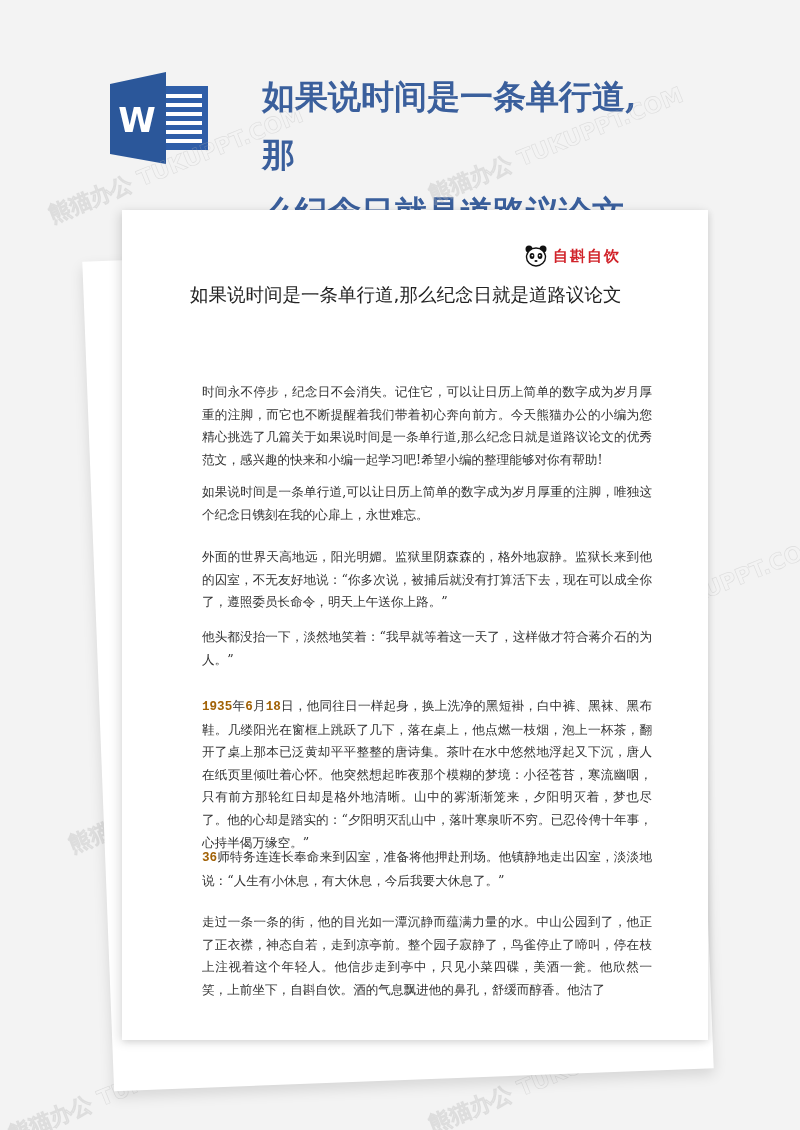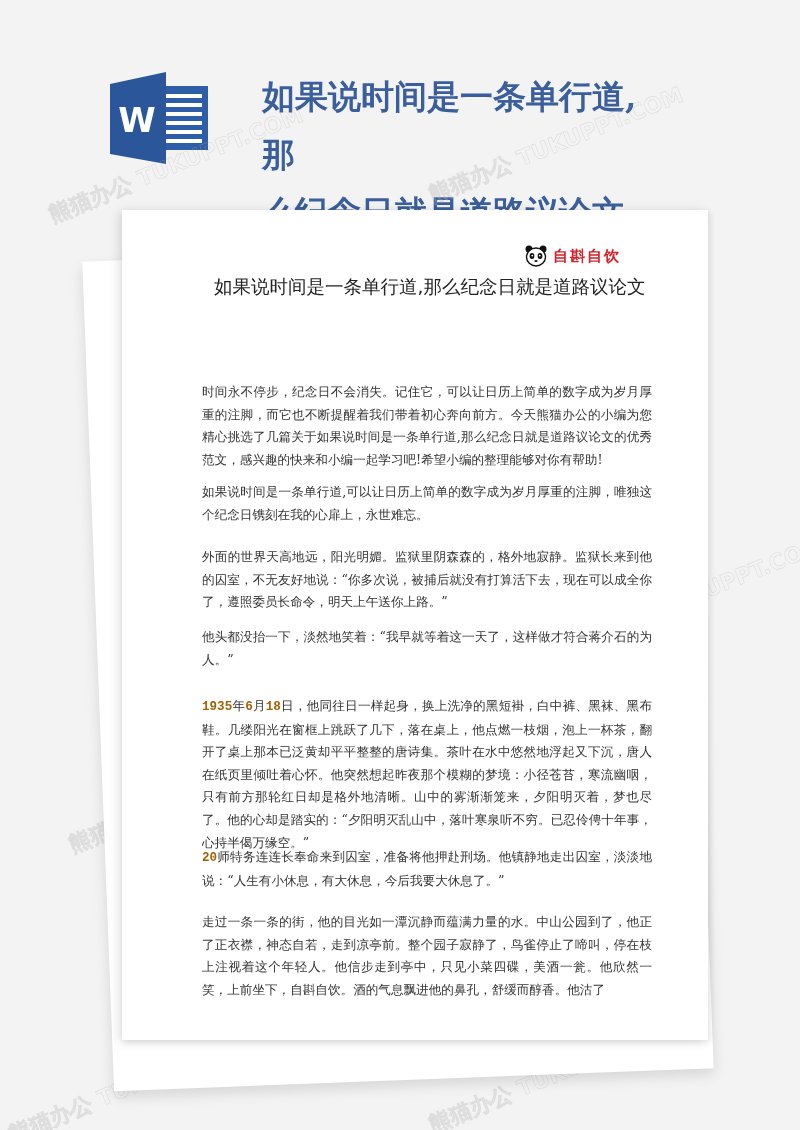--- a/index.html
+++ b/index.html
@@ -27,23 +27,23 @@
     background: #ffffff;
     box-shadow: -3px 2px 10px rgba(0,0,0,0.12), 2px 2px 6px rgba(0,0,0,0.08);
   }
   .brand { position: absolute; left: 524px; top: 244px; display: flex; align-items: center; gap: 5px; }
   .panda { width: 24px; height: 24px; }
   .brand-text {
     font-family: "DejaVu Sans", "Liberation Sans", sans-serif;
     font-size: 15px; font-weight: bold; color: #d1232a; letter-spacing: 2px;
   }
   .doc-title {
-    position: absolute; left: 190px; top: 272px; width: 450px;
+    position: absolute; left: 190px; top: 280px; width: 450px;
     font-family: "DejaVu Sans", "Liberation Sans", sans-serif;
-    font-size: 18.5px; line-height: 30px; color: #222; margin-left: 24px;
+    font-size: 18.5px; line-height: 30px; color: #222;
   }
   .para {
     position: absolute; left: 190px; width: 450px;
     font-family: "DejaVu Serif", "Liberation Serif", serif;
     font-size: 12.6px; line-height: 22.6px; color: #333;
     text-align: justify; margin: 12px;
   }
   .para .num { font-family: Liberation Mono, monospace; font-weight: bold; color: #a16207; }
   .watermark {
     position: absolute; font-family: "DejaVu Sans", "Liberation Sans", sans-serif;
@@ -101,14 +101,14 @@
   <span class="brand-text">自斟自饮</span>
 </div>
 
 <div class="doc-title">如果说时间是一条单行道,那么纪念日就是道路议论文</div>
 
 <p class="para" style="top:369px;">时间永不停步，纪念日不会消失。记住它，可以让日历上简单的数字成为岁月厚重的注脚，而它也不断提醒着我们带着初心奔向前方。今天熊猫办公的小编为您精心挑选了几篇关于如果说时间是一条单行道,那么纪念日就是道路议论文的优秀范文，感兴趣的快来和小编一起学习吧!希望小编的整理能够对你有帮助!</p>
 <p class="para" style="top:469px;">如果说时间是一条单行道,可以让日历上简单的数字成为岁月厚重的注脚，唯独这个纪念日镌刻在我的心扉上，永世难忘。</p>
 <p class="para" style="top:534px;">外面的世界天高地远，阳光明媚。监狱里阴森森的，格外地寂静。监狱长来到他的囚室，不无友好地说：“你多次说，被捕后就没有打算活下去，现在可以成全你了，遵照委员长命令，明天上午送你上路。”</p>
 <p class="para" style="top:614px;">他头都没抬一下，淡然地笑着：“我早就等着这一天了，这样做才符合蒋介石的为人。”</p>
 <p class="para" style="top:683px;"><span class="num">1935</span><span>年</span><span class="num">6</span><span>月</span><span class="num">18</span><span>日，他同往日一样起身，换上洗净的黑短褂，白中裤、黑袜、黑布鞋。几缕阳光在窗框上跳跃了几下，落在桌上，他点燃一枝烟，泡上一杯茶，翻开了桌上那本已泛黄却平平整整的唐诗集。茶叶在水中悠然地浮起又下沉，唐人在纸页里倾吐着心怀。他突然想起昨夜那个模糊的梦境：小径苍苔，寒流幽咽，只有前方那轮红日却是格外地清晰。山中的雾渐渐笼来，夕阳明灭着，梦也尽了。他的心却是踏实的：“夕阳明灭乱山中，落叶寒泉听不穷。已忍伶俜十年事，心持半偈万缘空。”</span></p>
-<p class="para" style="top:834px;"><span class="num">20</span><span>师特务连连长奉命来到囚室，准备将他押赴刑场。他镇静地走出囚室，淡淡地说：“人生有小休息，有大休息，今后我要大休息了。”</span></p>
+<p class="para" style="top:834px;"><span class="num">36</span><span>师特务连连长奉命来到囚室，准备将他押赴刑场。他镇静地走出囚室，淡淡地说：“人生有小休息，有大休息，今后我要大休息了。”</span></p>
 <p class="para" style="top:899px;">走过一条一条的街，他的目光如一潭沉静而蕴满力量的水。中山公园到了，他正了正衣襟，神态自若，走到凉亭前。整个园子寂静了，鸟雀停止了啼叫，停在枝上注视着这个年轻人。他信步走到亭中，只见小菜四碟，美酒一瓮。他欣然一笑，上前坐下，自斟自饮。酒的气息飘进他的鼻孔，舒缓而醇香。他沽了</p>
 
 </body></html>

